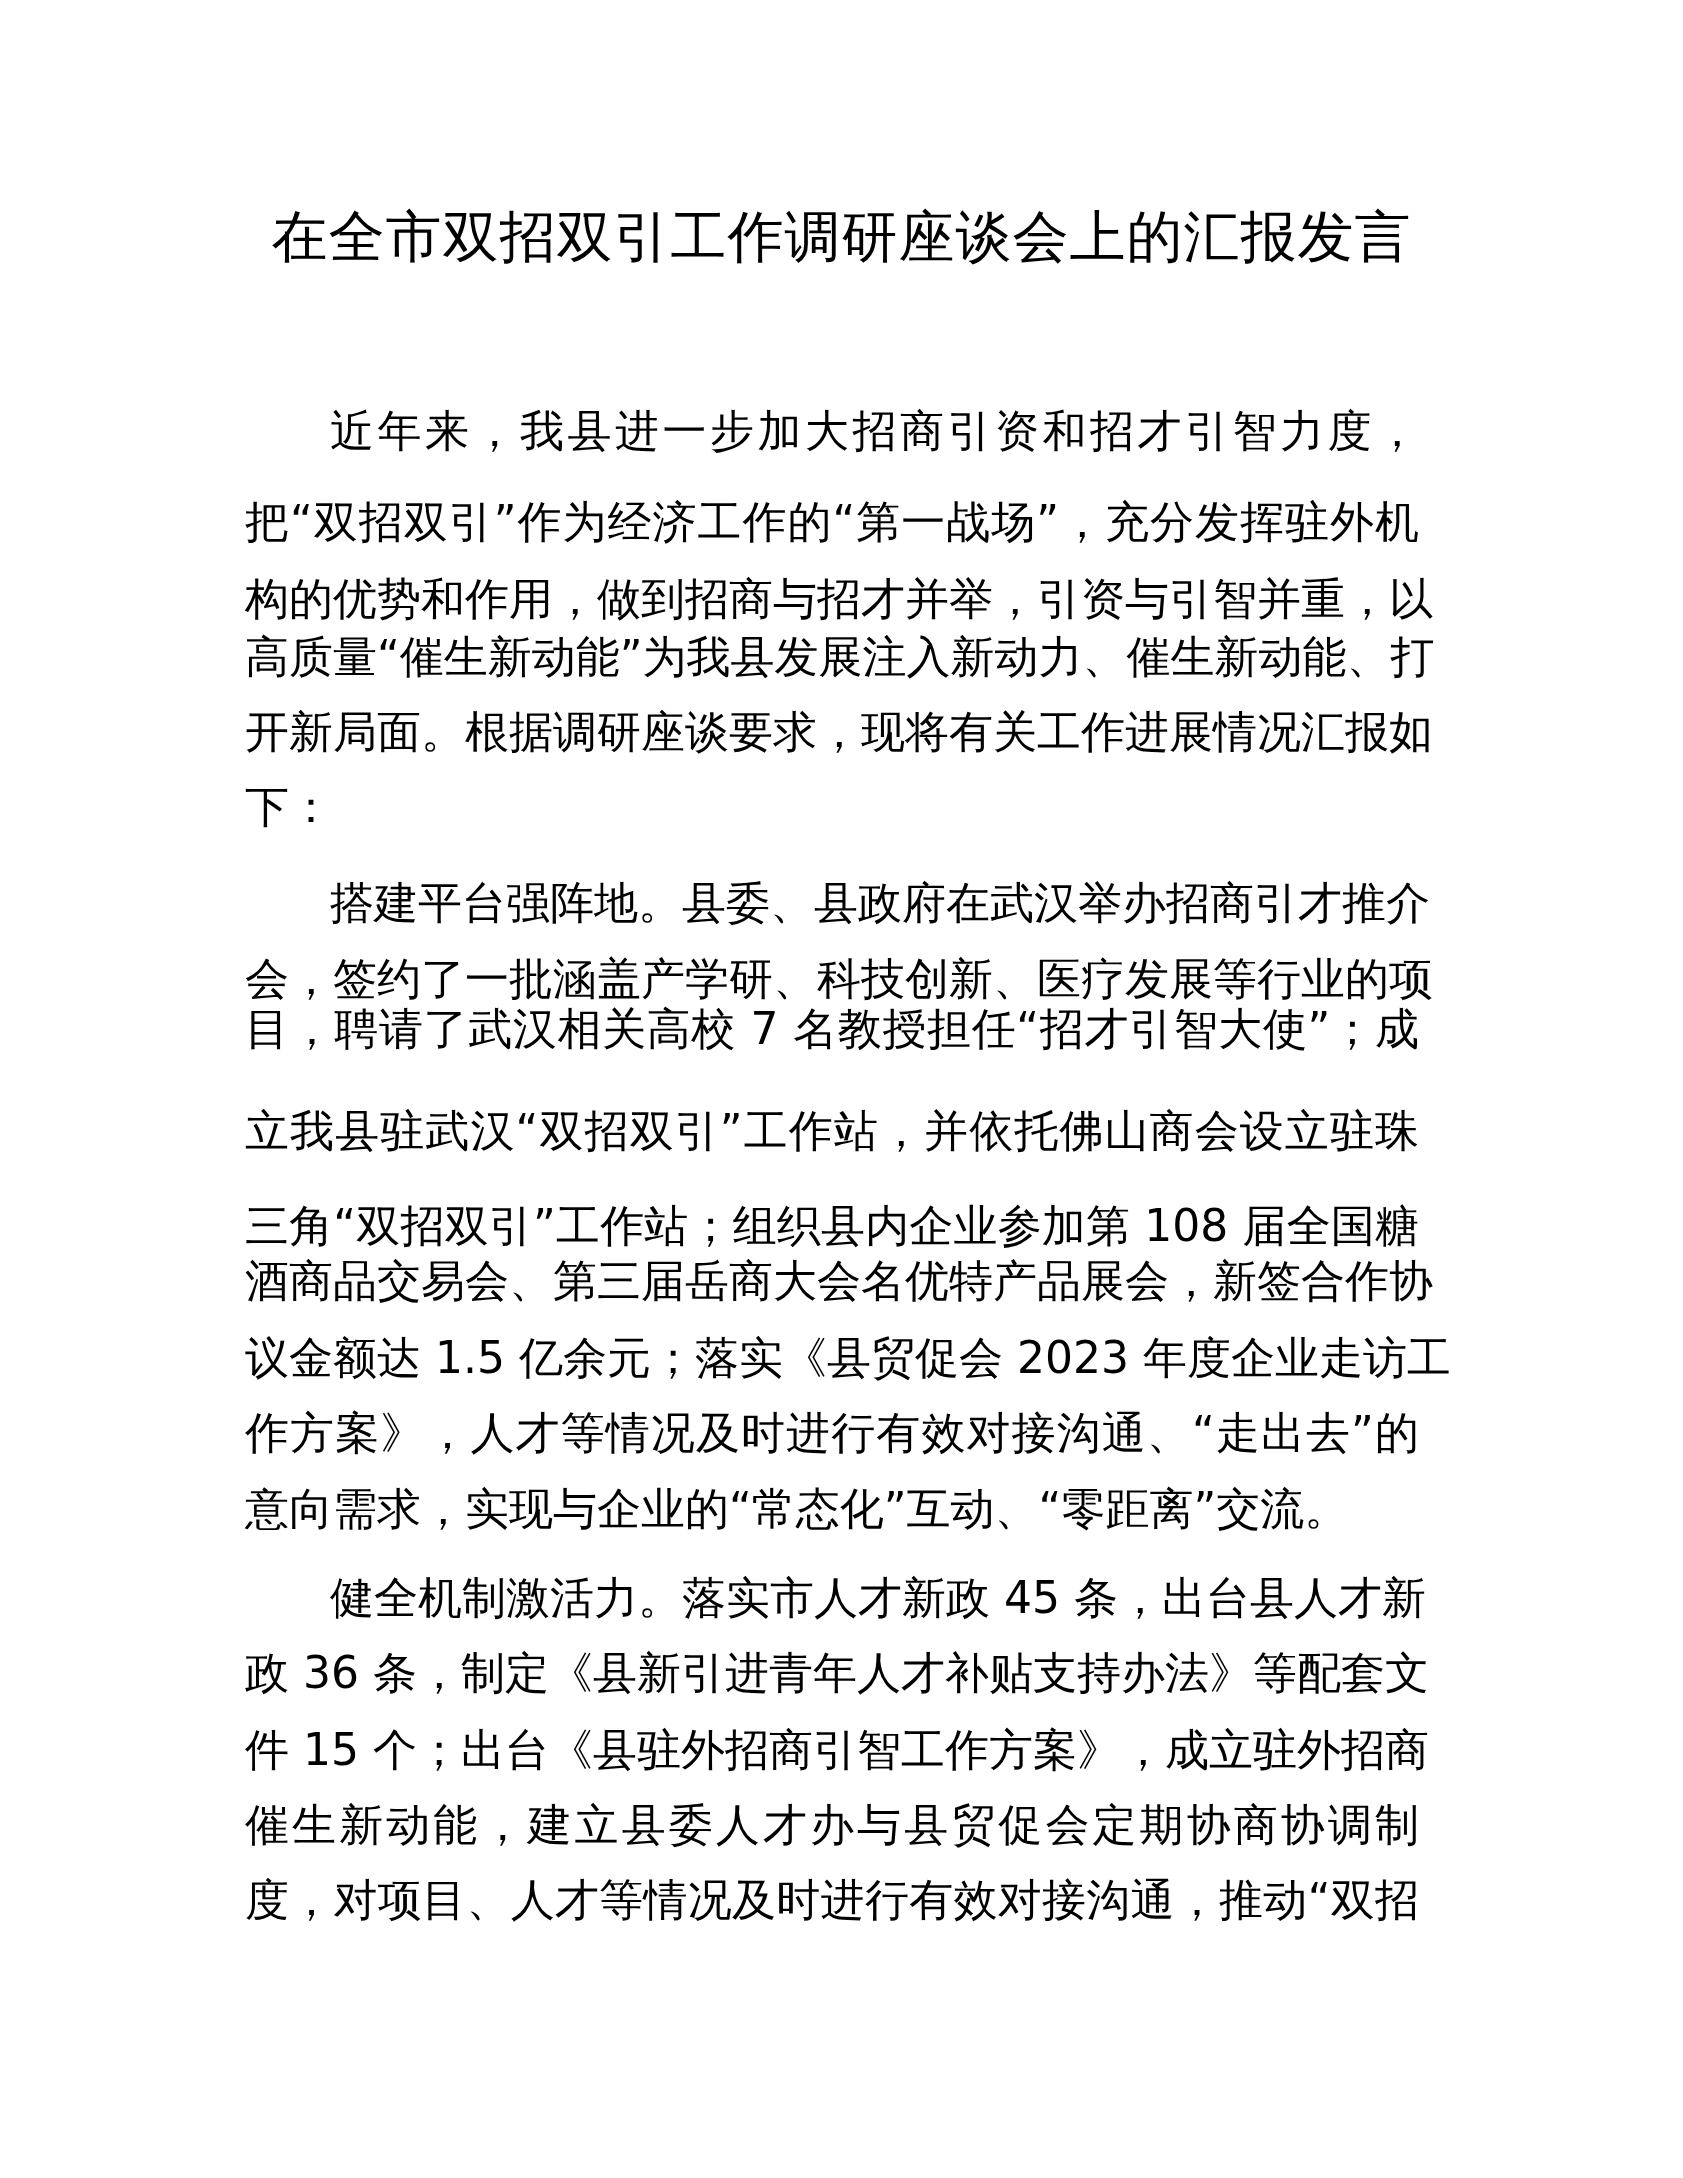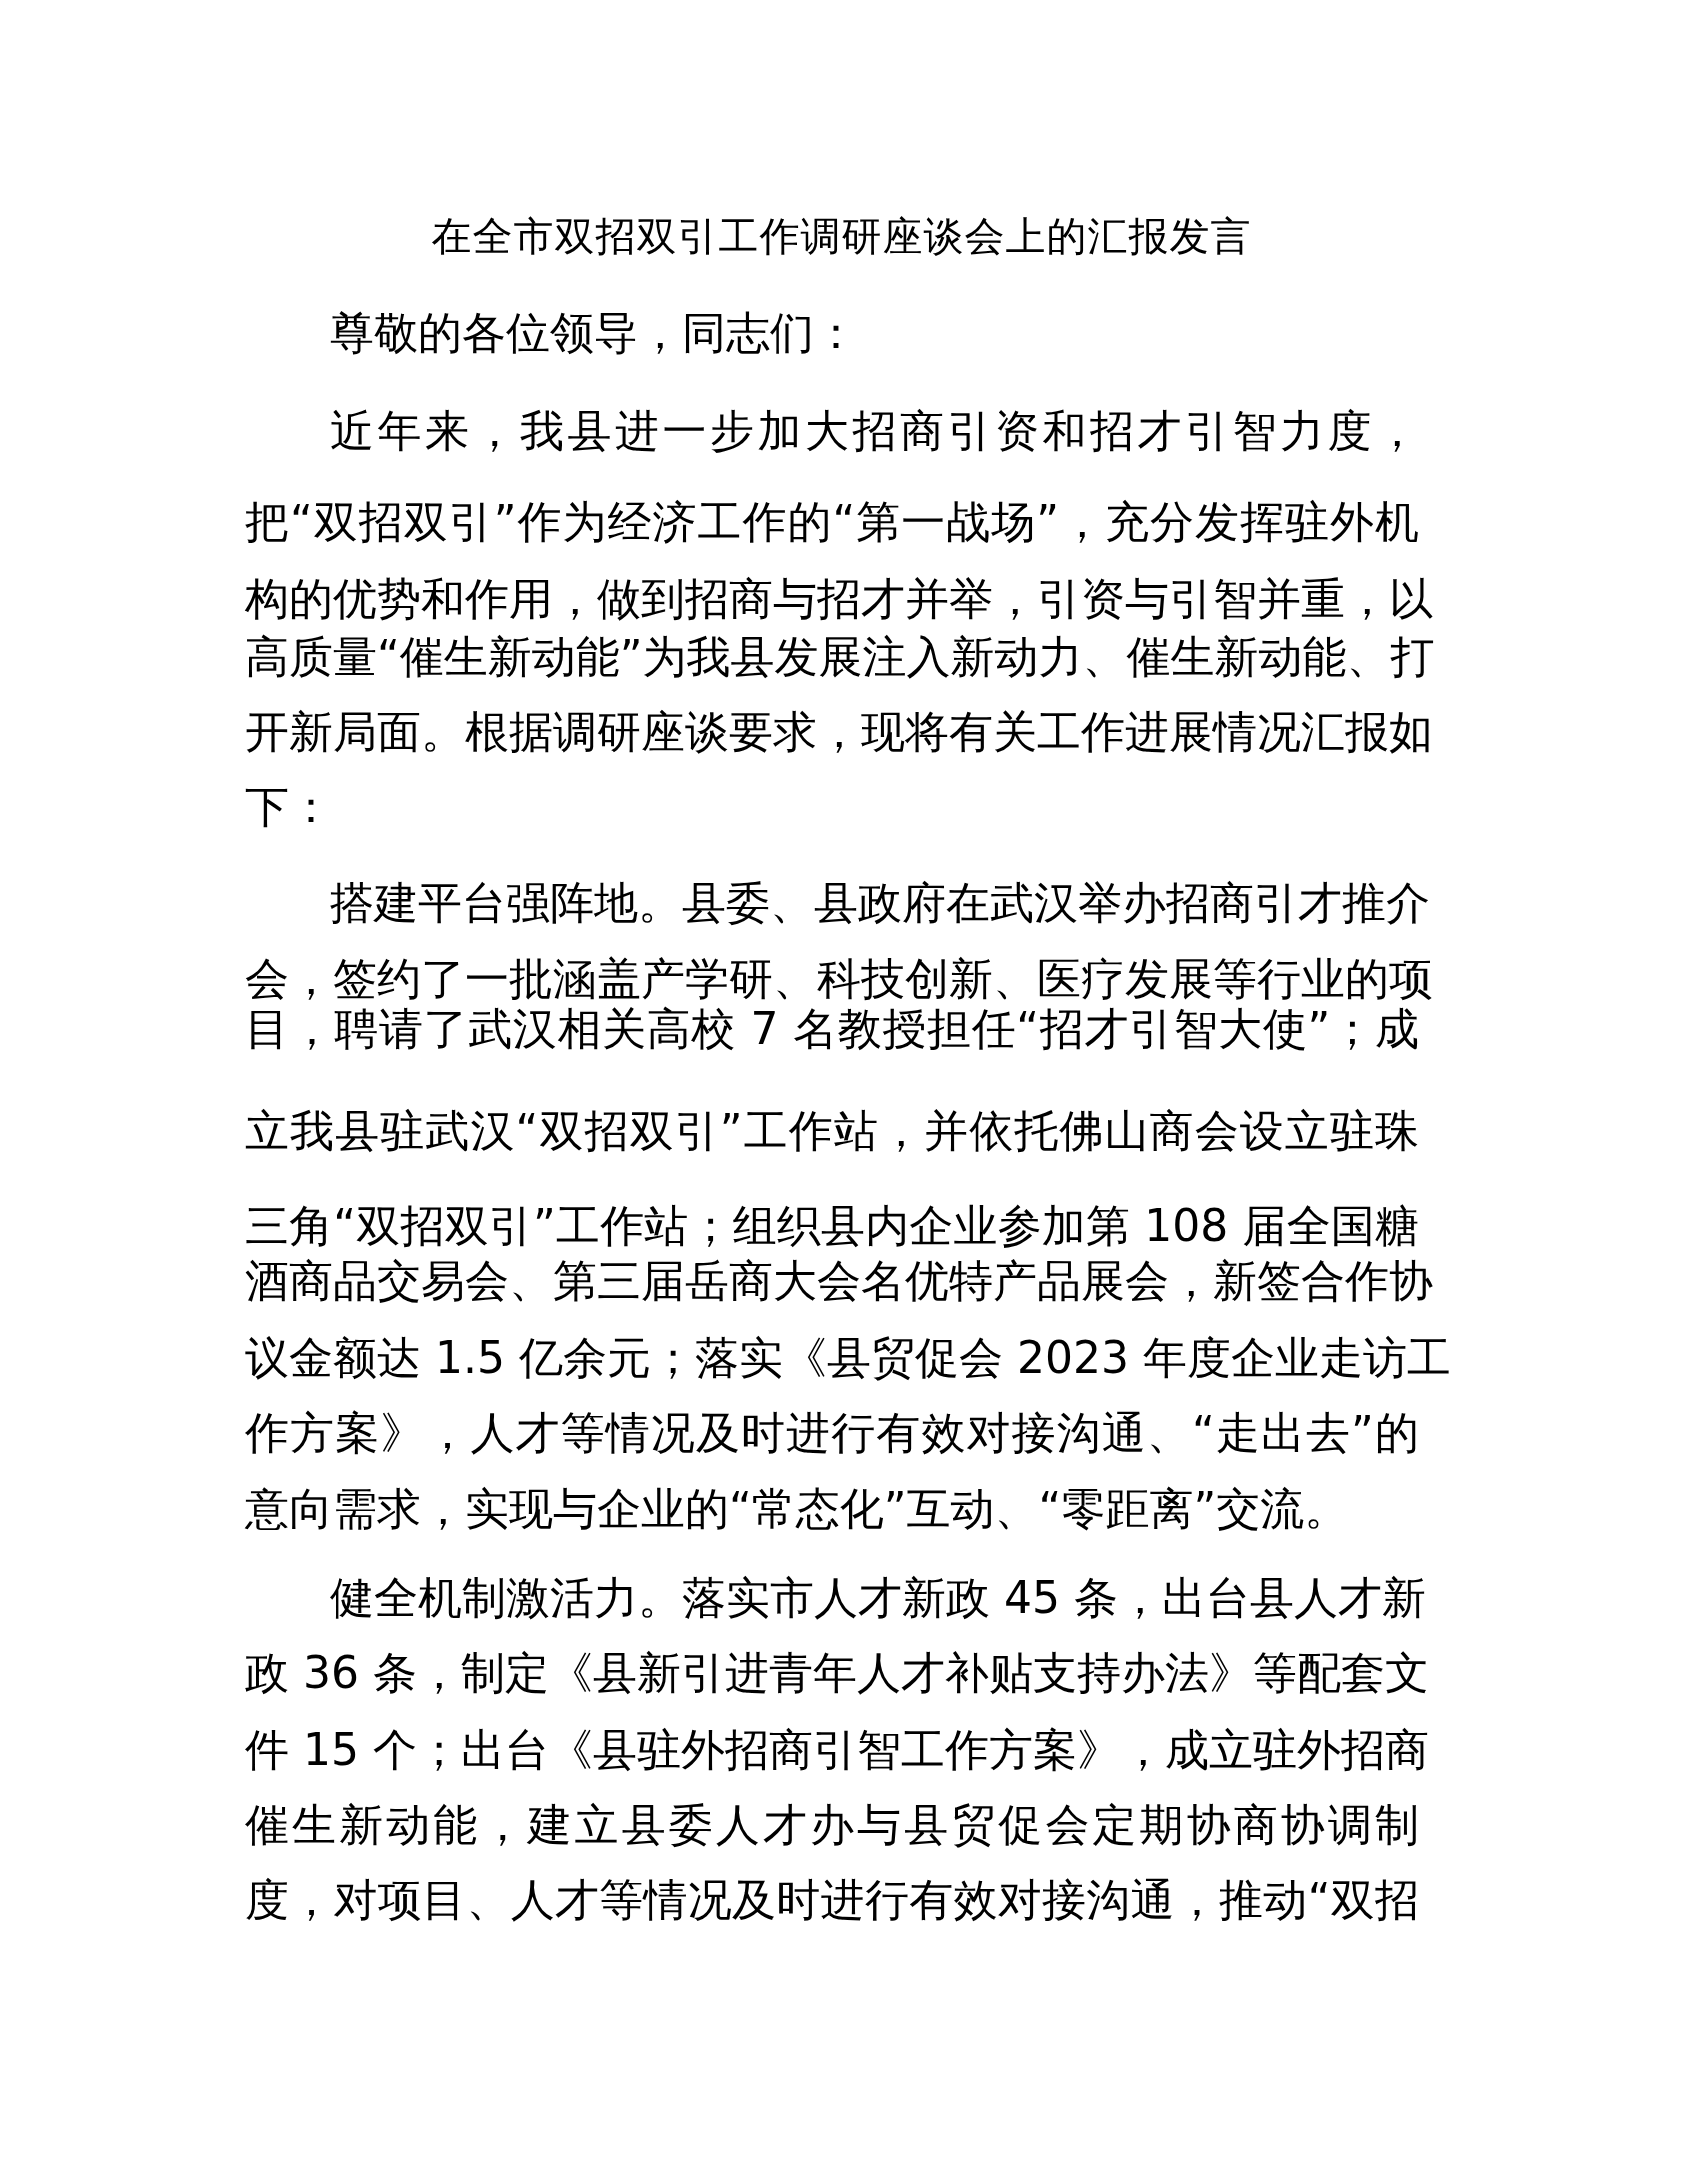--- a/index.html
+++ b/index.html
@@ -1,33 +1,32 @@
 <!DOCTYPE html>
 <html><head>
 <meta charset="utf-8">
 <style>
   html, body { margin:0; padding:0; background:#ffffff; }
   body { width:1683px; height:2178px; position:relative; overflow:hidden;
          font-family:"DejaVu Sans", "Liberation Sans", sans-serif; color:#000; }
   .page { position:absolute; left:0; top:0; width:1683px; height:2178px; background:#fff; }
   .title { position:absolute; left:0; width:1683px; top:206px; height:61px; line-height:61px;
-           text-align:center; font-size:40px; letter-spacing:1px; white-space:nowrap;font-family:Liberation Serif, serif; }
+           text-align:center; font-size:56px; letter-spacing:1px; white-space:nowrap; }
   .line { position:absolute; left:245px; width:1174px; height:59px; line-height:59px;
           font-size:44px; white-space:nowrap; text-align:justify; text-align-last:justify; }
   .line.indent { left:330px; width:1089px; }
   .line.last { text-align:left; text-align-last:left; }
 </style>
 </head>
 <body>
 
 <div class="page">
 
   <div class="title">在全市双招双引工作调研座谈会上的汇报发言</div>
 
-  <div class="line indent last" style="top:303px">尊敬的各位领导，同志们：</div>
 
   <div>
     <div class="line indent" style="top:401px">近年来，我县进一步加大招商引资和招才引智力度，</div>
     <div class="line" style="top:492px">把“双招双引”作为经济工作的“第一战场”，充分发挥驻外机</div>
     <div class="line" style="top:569px">构的优势和作用，做到招商与招才并举，引资与引智并重，以</div>
     <div class="line" style="top:627px">高质量“催生新动能”为我县发展注入新动力、催生新动能、打</div>
     <div class="line" style="top:702px">开新局面。根据调研座谈要求，现将有关工作进展情况汇报如</div>
     <div class="line last" style="top:777px">下：</div>
   </div>
 

